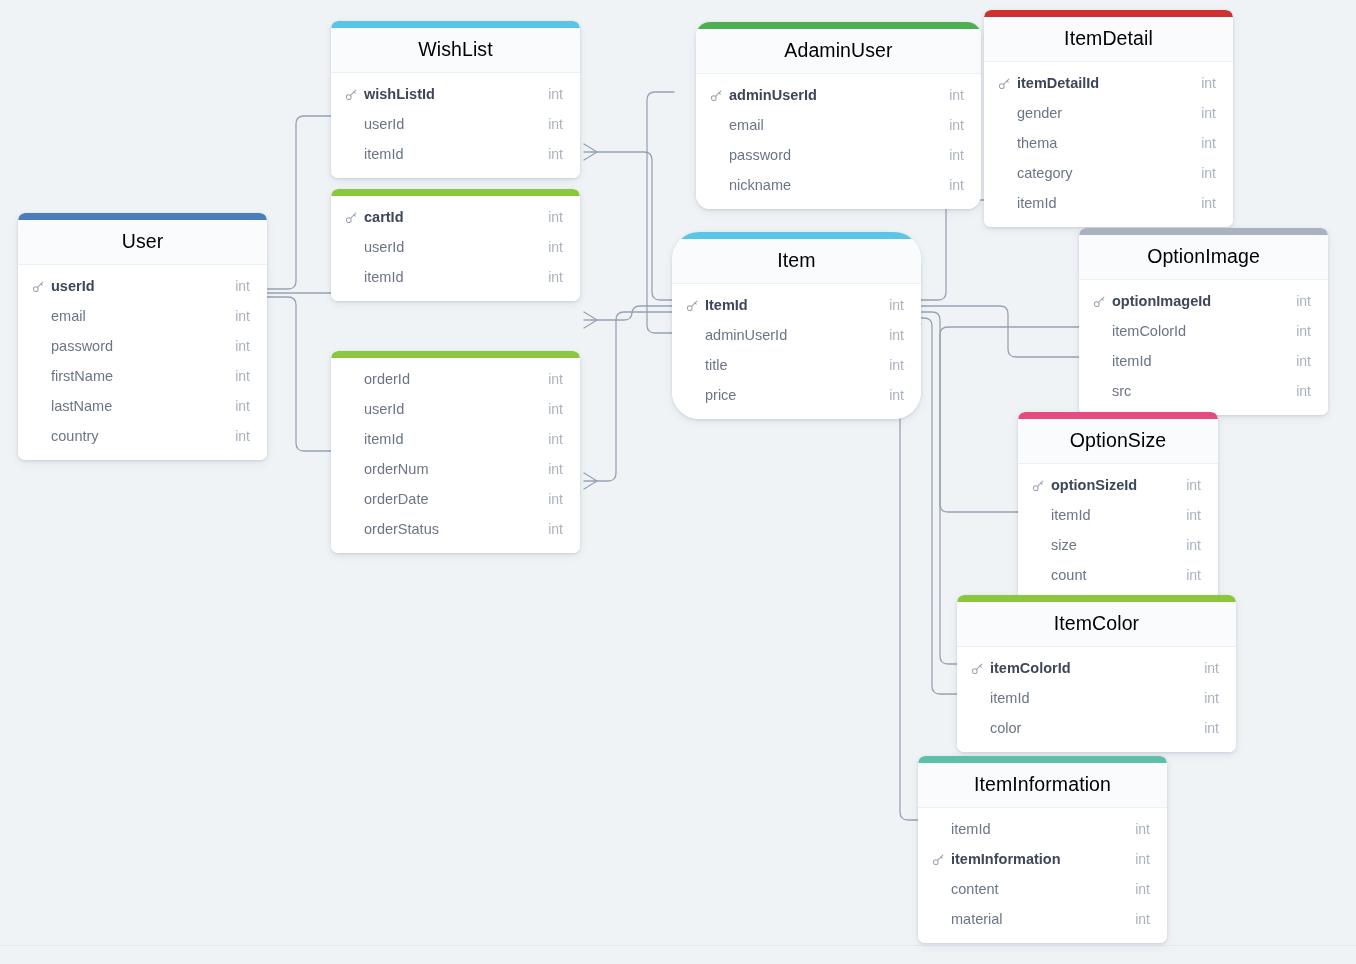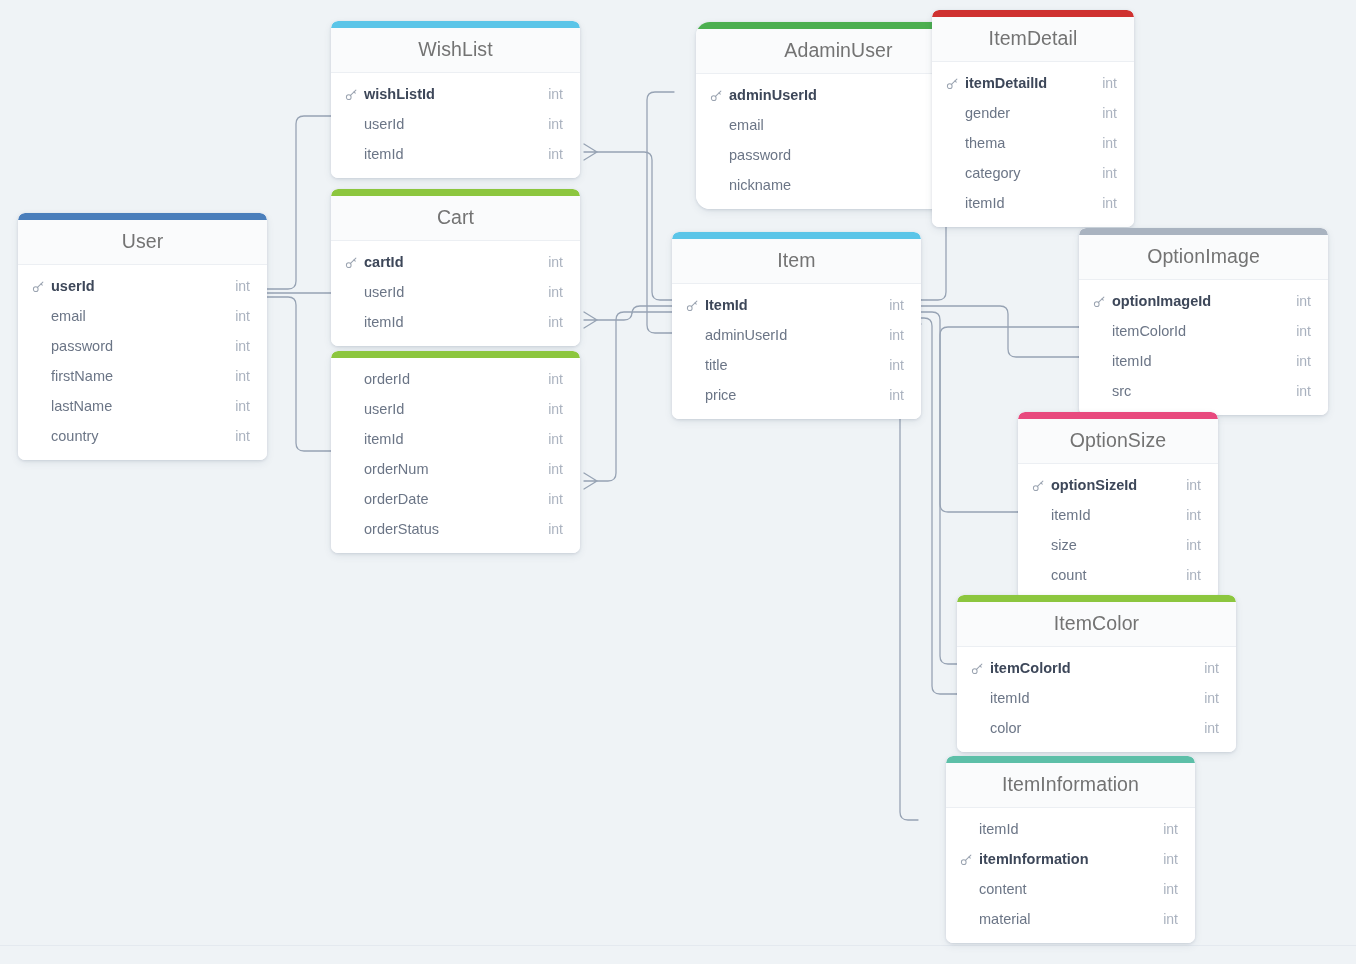--- a/index.html
+++ b/index.html
@@ -34,21 +34,21 @@
   }
   .accent-bar {
     height: 7px;
     width: 100%;
     border-top-left-radius: 7px;
     border-top-right-radius: 7px;
   }
   .node-title {
     text-align: center;
     font-size: 19.5px;
-    color: #737373;
+    color: #000000;
     background: #fafbfc;
     padding: 10px 8px 11px 8px;
     border-bottom: 1px solid #eceff3;
     letter-spacing: 0.1px;
   }
   .fields {
     padding: 6px 0 9px 0;
     background: #ffffff;
   }
   .field-row {
@@ -217,21 +217,20 @@
           </div>
           <div class="field-row">
             <span class="key-slot"></span>
             <span class="field-name">itemId</span>
             <span class="field-type">int</span>
           </div>
         </div>
       </div>
       <div class="table-node" style="left: 331px; top: 189px; width: 249px;">
         <div class="accent-bar" style="background: rgb(140, 198, 62);"></div>
-        <div class="node-title">Cart</div>
         <div class="fields">
           <div class="field-row pk">
             <span class="key-slot">
               <svg width="13" height="13" viewBox="0 0 16 16" aria-hidden="true">
                 <g fill="none" stroke="#9aa3b0" stroke-width="1.25" stroke-linecap="round">
                   <circle cx="4.6" cy="11.3" r="2.9"></circle>
                   <path d="M6.7,9.2 L13.4,2.5"></path>
                   <path d="M11.1,4.8 L12.6,6.3"></path>
                 </g>
               </svg>
@@ -313,21 +312,21 @@
             <span class="field-name">password</span>
             <span class="field-type">int</span>
           </div>
           <div class="field-row">
             <span class="key-slot"></span>
             <span class="field-name">nickname</span>
             <span class="field-type">int</span>
           </div>
         </div>
       </div>
-      <div class="table-node" style="left: 672px; top: 232px; width: 249px;">
+      <div class="table-node" style="left: 672px; top: 232px; width: 249px; border-radius: 27px;">
         <div class="accent-bar" style="background: rgb(91, 197, 232);"></div>
         <div class="node-title">Item</div>
         <div class="fields">
           <div class="field-row pk">
             <span class="key-slot">
               <svg width="13" height="13" viewBox="0 0 16 16" aria-hidden="true">
                 <g fill="none" stroke="#9aa3b0" stroke-width="1.25" stroke-linecap="round">
                   <circle cx="4.6" cy="11.3" r="2.9"></circle>
                   <path d="M6.7,9.2 L13.4,2.5"></path>
                   <path d="M11.1,4.8 L12.6,6.3"></path>
@@ -347,21 +346,21 @@
             <span class="field-name">title</span>
             <span class="field-type">int</span>
           </div>
           <div class="field-row">
             <span class="key-slot"></span>
             <span class="field-name">price</span>
             <span class="field-type">int</span>
           </div>
         </div>
       </div>
-      <div class="table-node" style="left: 932px; top: 10px; width: 202px;">
+      <div class="table-node" style="left: 984px; top: 10px; width: 249px;">
         <div class="accent-bar" style="background: rgb(207, 49, 48);"></div>
         <div class="node-title">ItemDetail</div>
         <div class="fields">
           <div class="field-row pk">
             <span class="key-slot">
               <svg width="13" height="13" viewBox="0 0 16 16" aria-hidden="true">
                 <g fill="none" stroke="#9aa3b0" stroke-width="1.25" stroke-linecap="round">
                   <circle cx="4.6" cy="11.3" r="2.9"></circle>
                   <path d="M6.7,9.2 L13.4,2.5"></path>
                   <path d="M11.1,4.8 L12.6,6.3"></path>
@@ -483,21 +482,21 @@
             <span class="field-name">itemId</span>
             <span class="field-type">int</span>
           </div>
           <div class="field-row">
             <span class="key-slot"></span>
             <span class="field-name">color</span>
             <span class="field-type">int</span>
           </div>
         </div>
       </div>
-      <div class="table-node" style="left: 918px; top: 756px; width: 249px; margin-left: 28px;">
+      <div class="table-node" style="left: 918px; top: 756px; width: 249px;">
         <div class="accent-bar" style="background: rgb(93, 191, 168);"></div>
         <div class="node-title">ItemInformation</div>
         <div class="fields">
           <div class="field-row">
             <span class="key-slot"></span>
             <span class="field-name">itemId</span>
             <span class="field-type">int</span>
           </div>
           <div class="field-row pk">
             <span class="key-slot">

